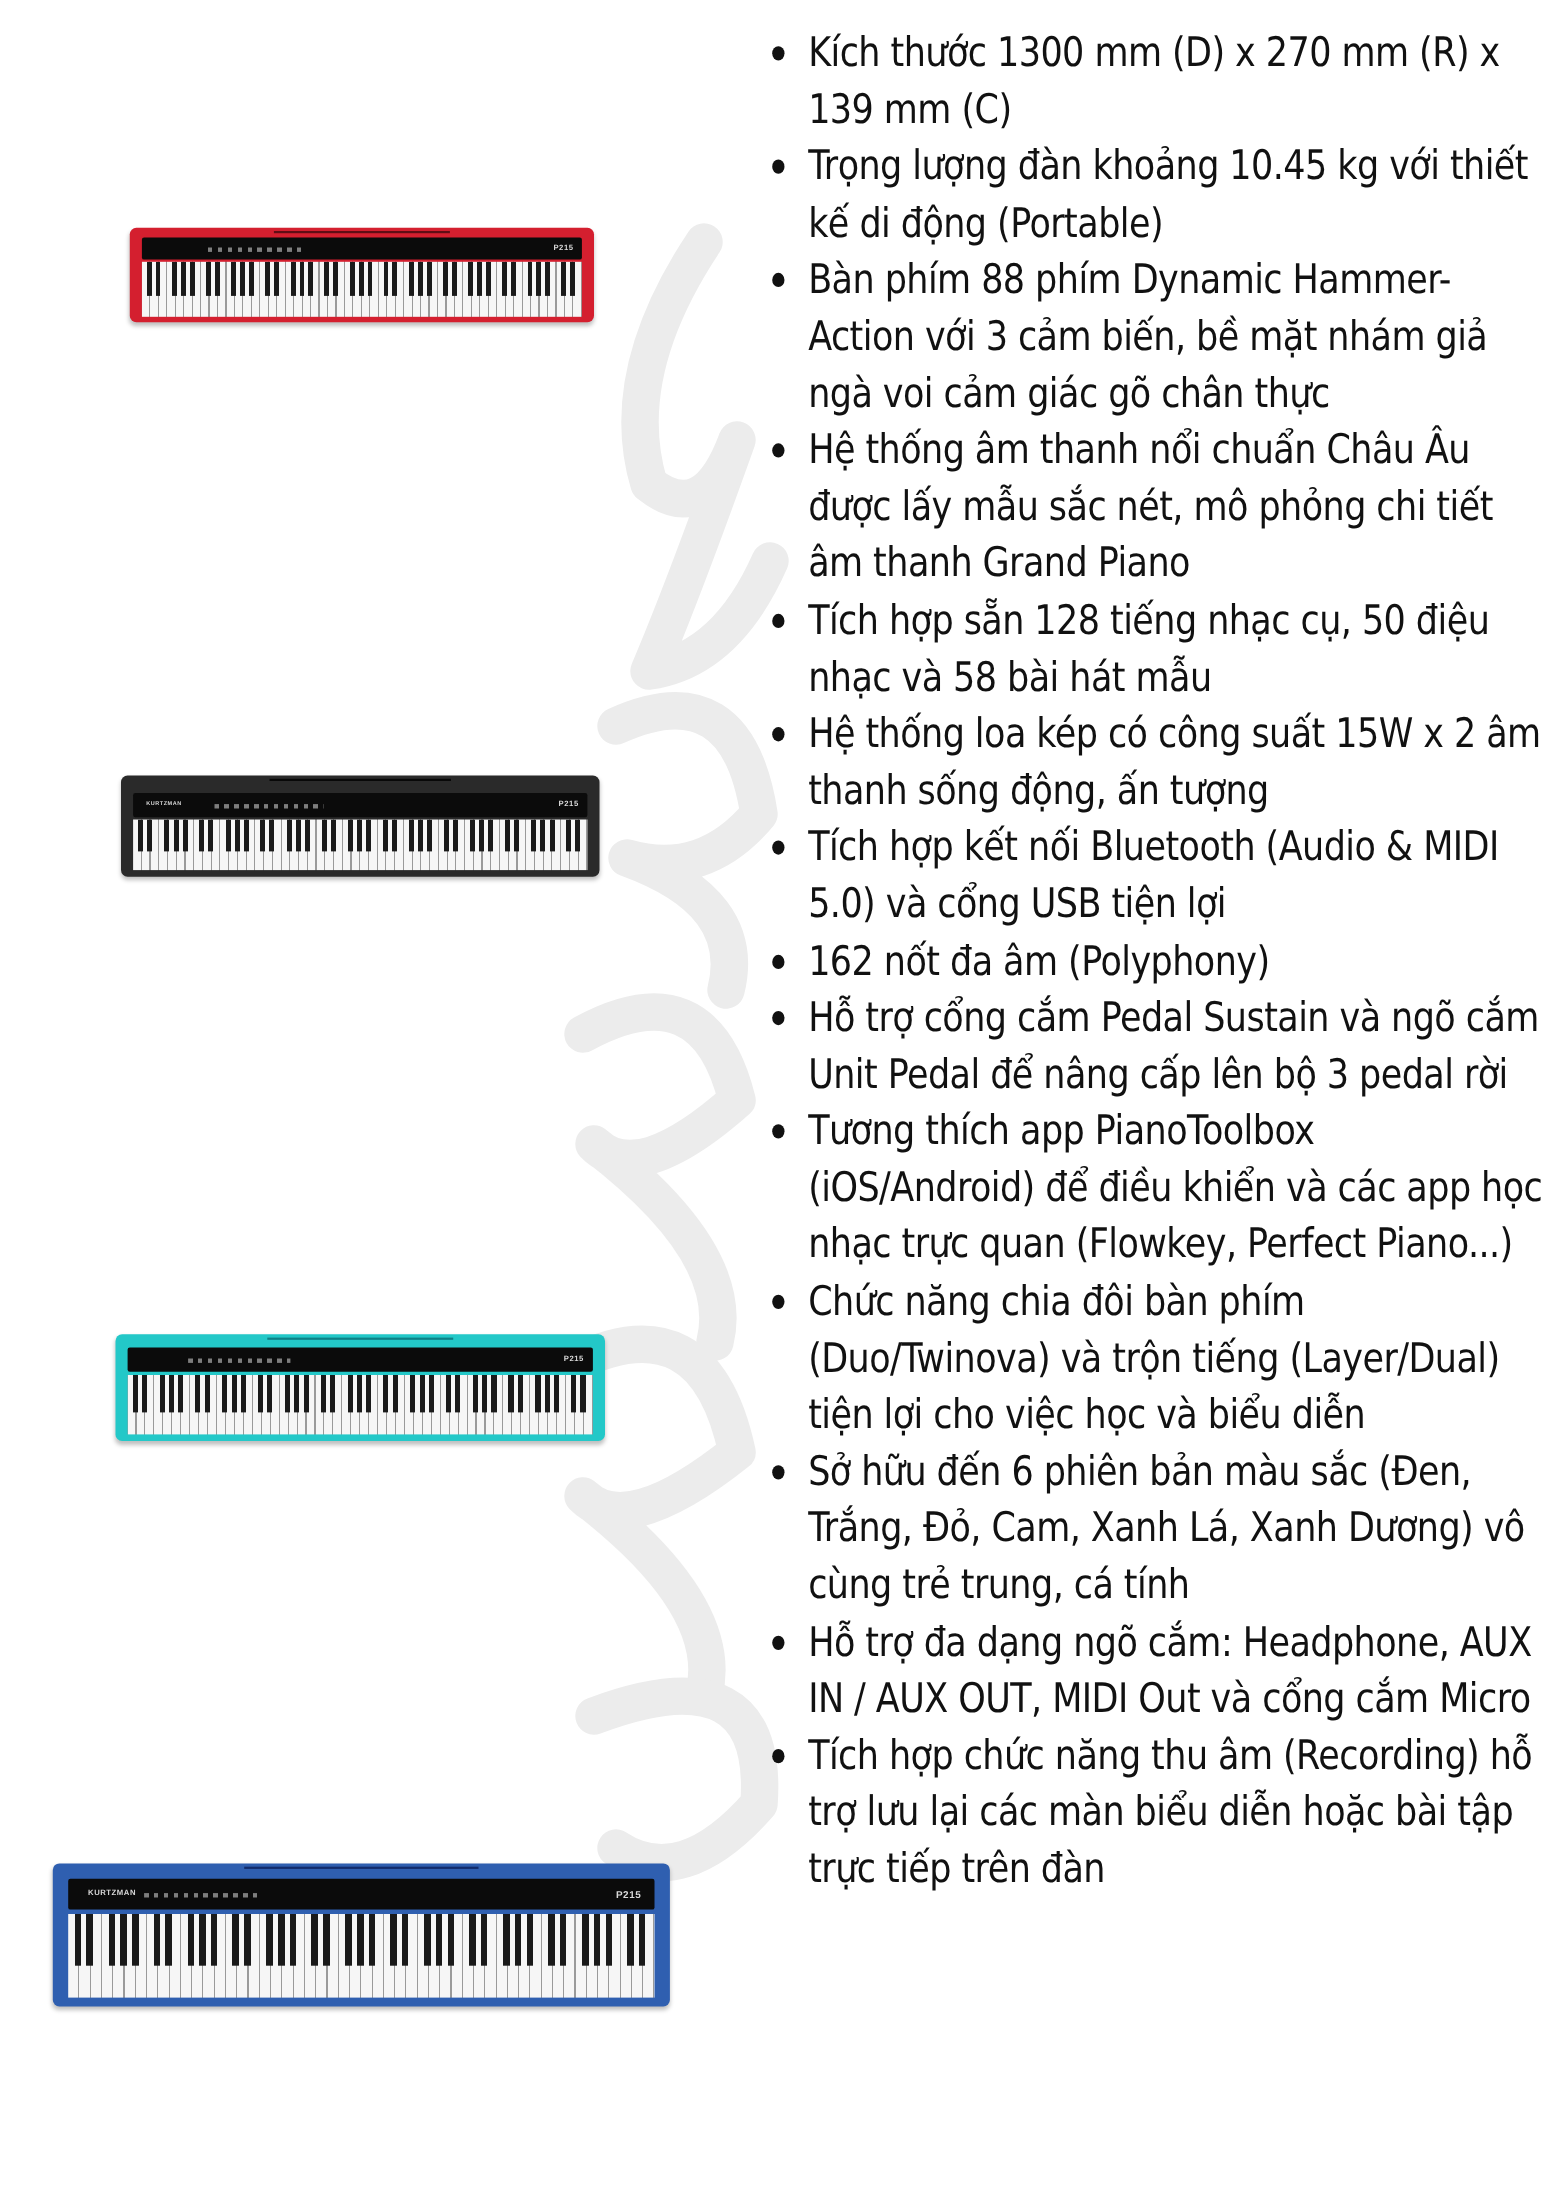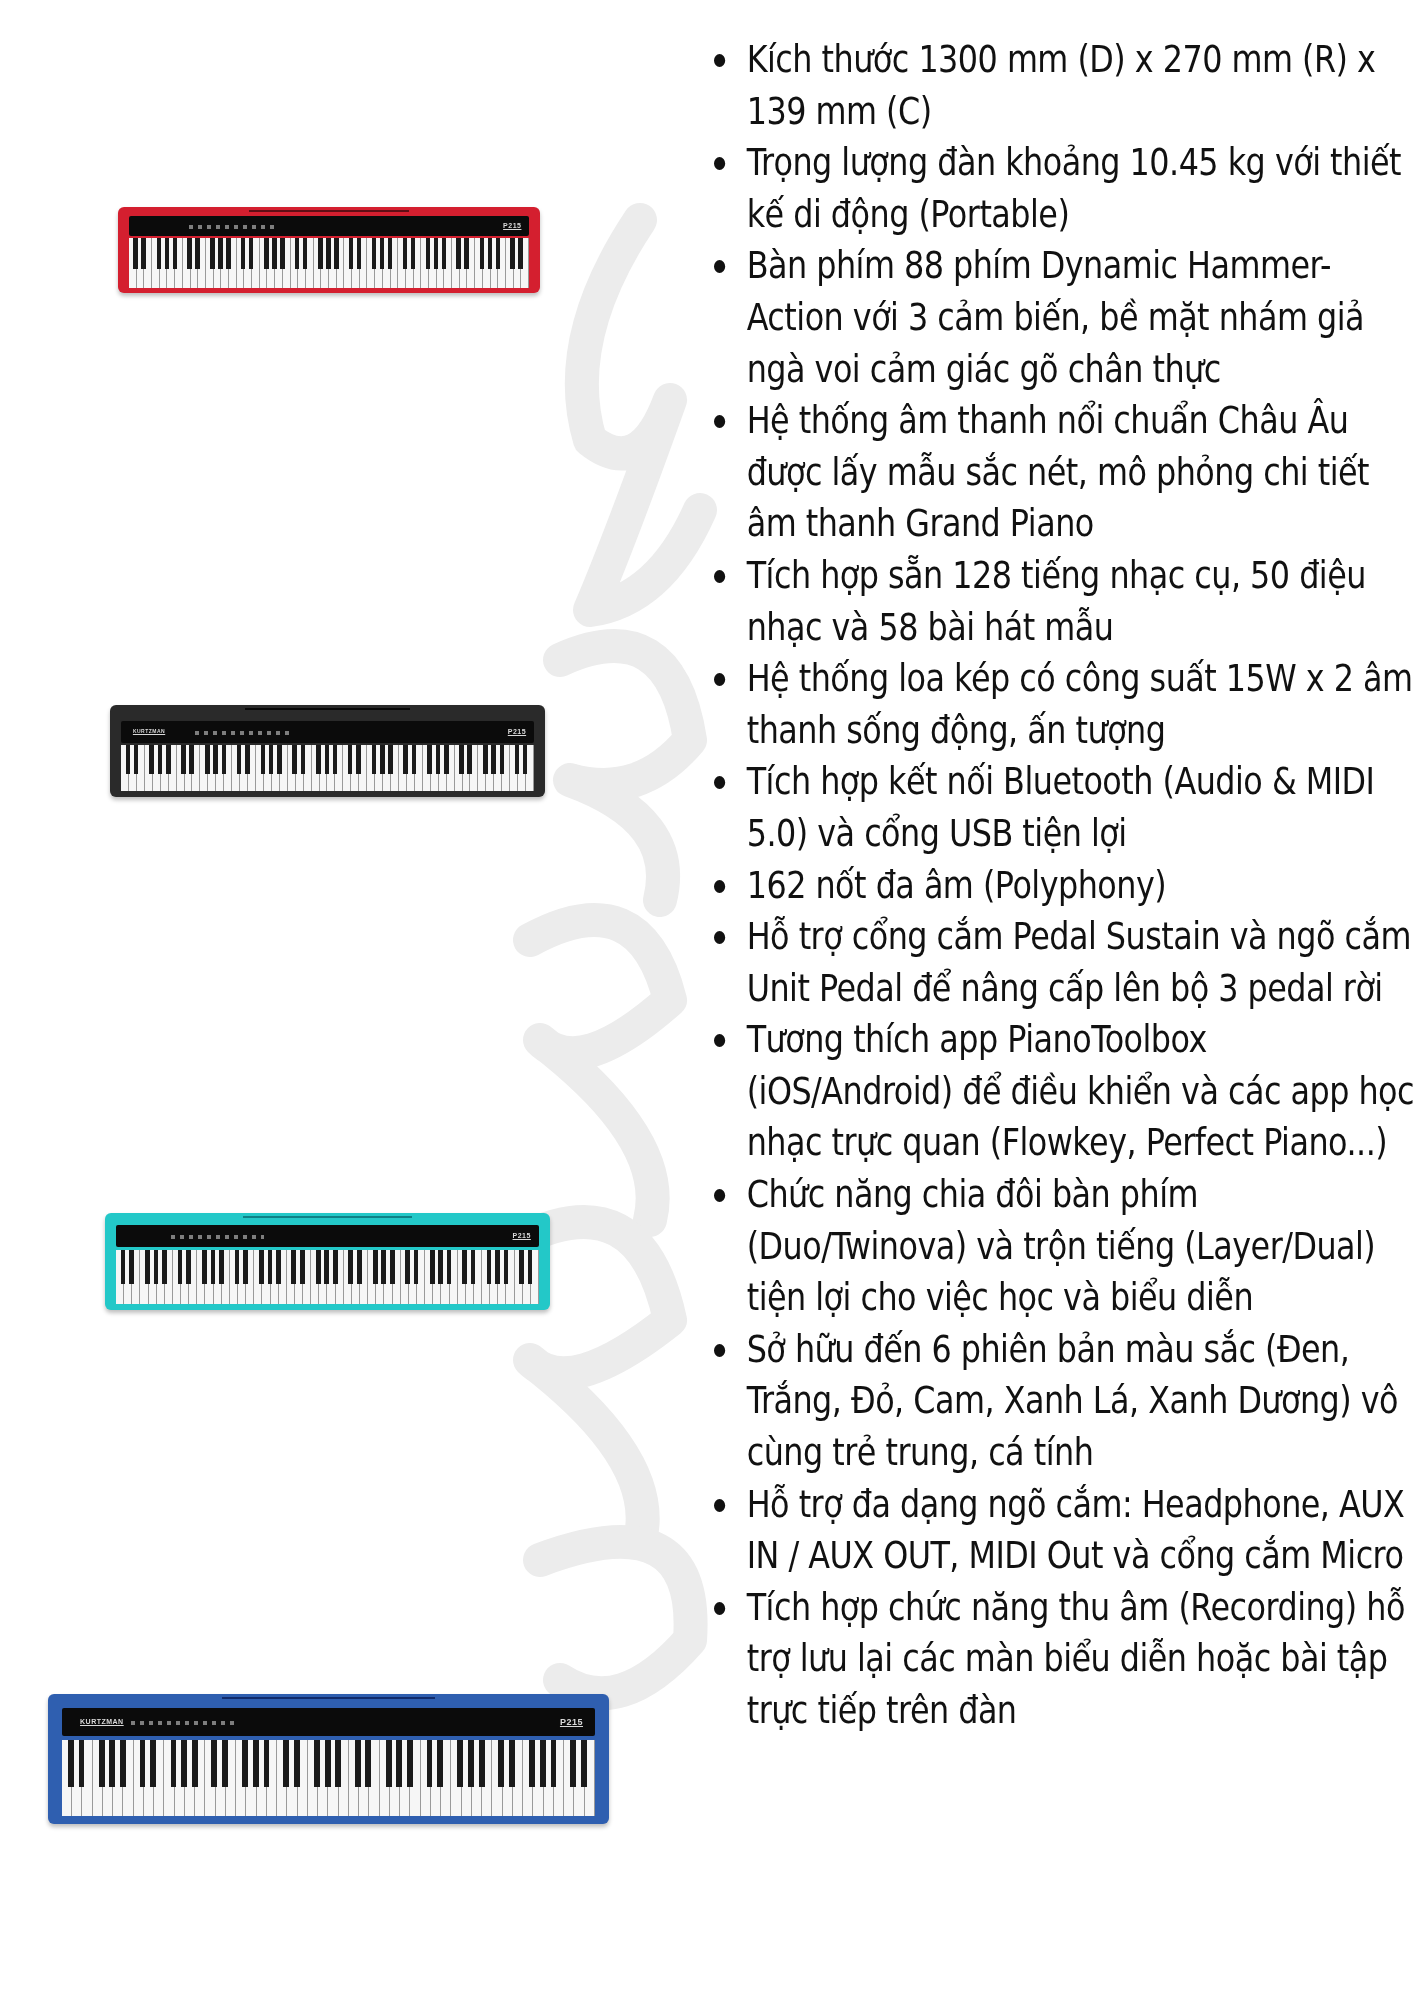--- a/index.html
+++ b/index.html
@@ -21,21 +21,21 @@
   .piano .rest {
     position: absolute; top: 3px; height: 2px; background: rgba(0,0,0,0.55);
     left: 31%; width: 38%;
   }
   .piano .panel {
     position: absolute; left: 2.5%; right: 2.5%; background: #0b0b0b;
     border-radius: 2px;
   }
   .piano .brand, .piano .model {
     position: absolute; color: #d9d9d9; font-size: 7px; font-weight: bold;
-    font-family: "Liberation Sans", sans-serif; letter-spacing: 0.5px; text-decoration: underline;
+    font-family: "Liberation Sans", sans-serif; letter-spacing: 0.5px;
   }
   .piano .ctrls {
     position: absolute; height: 4px; top: 45%;
     background: repeating-linear-gradient(90deg, #9a9a9a 0 4px, transparent 4px 9px);
     opacity: 0.8;
   }
   .piano .keys {
     position: absolute; left: 2.5%; right: 2.5%; bottom: 6%;
     background:
       repeating-linear-gradient(90deg, #f6f6f6 0 calc(100%/52 - 1px), #9a9a9a calc(100%/52 - 1px) calc(100%/52));
@@ -53,21 +53,21 @@
         #1a1a1a 6.9% 8.0%,
         transparent 8.0% 8.9%,
         #1a1a1a 8.9% 10.0%,
         transparent 10.0% 10.9%,
         #1a1a1a 10.9% 12.0%,
         transparent 12.0% 13.46%);
   }
   .content {
     position: absolute; left: 698px; top: 18px; width: 716px; z-index: 2;
   }
-  .features { list-style: none; margin: 16px; padding: 0; }
+  .features { list-style: none; margin: 4px; padding: 0; }
   .features li {
     position: relative; padding-left: 38px;
     font-size: 37px; line-height: 51.6px;
     letter-spacing: -0.6px;
     font-family: "DejaVu Sans", sans-serif;
     transform: scaleX(0.86); transform-origin: left center;
     width: 780px;
   }
   .features li .bullet {
     position: absolute; left: 0; top: 20px;

